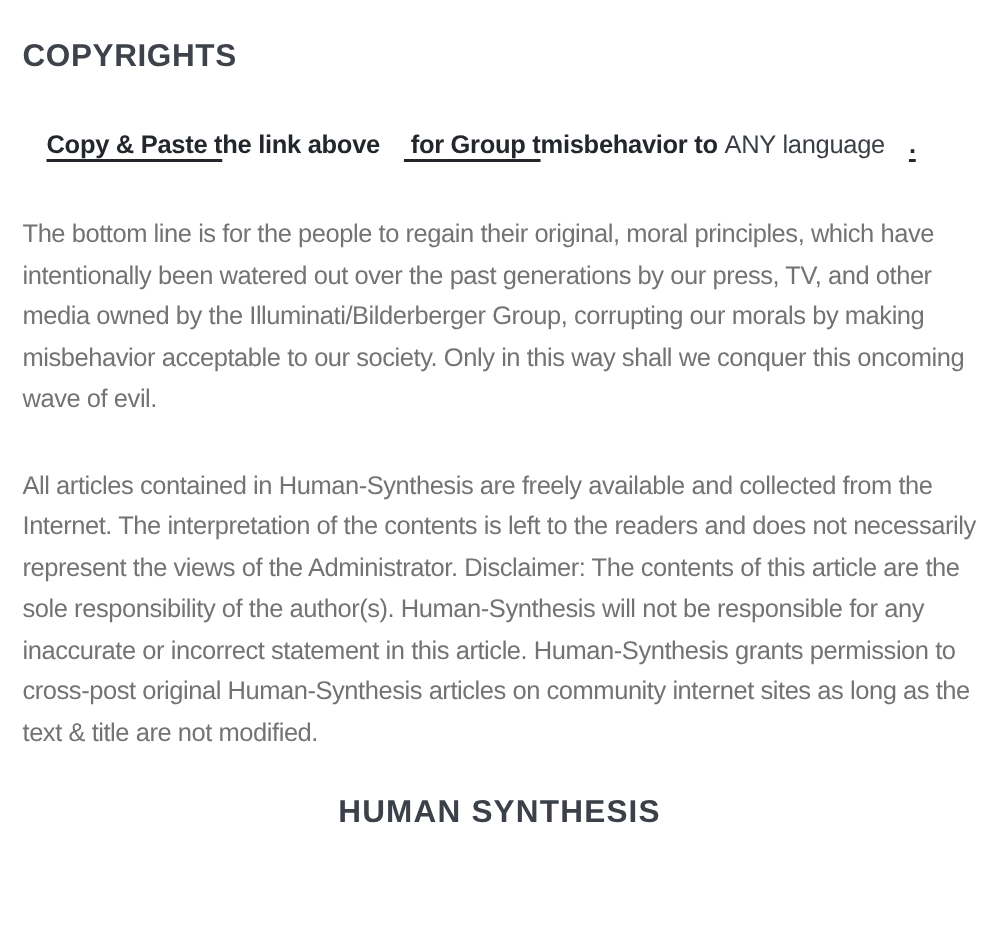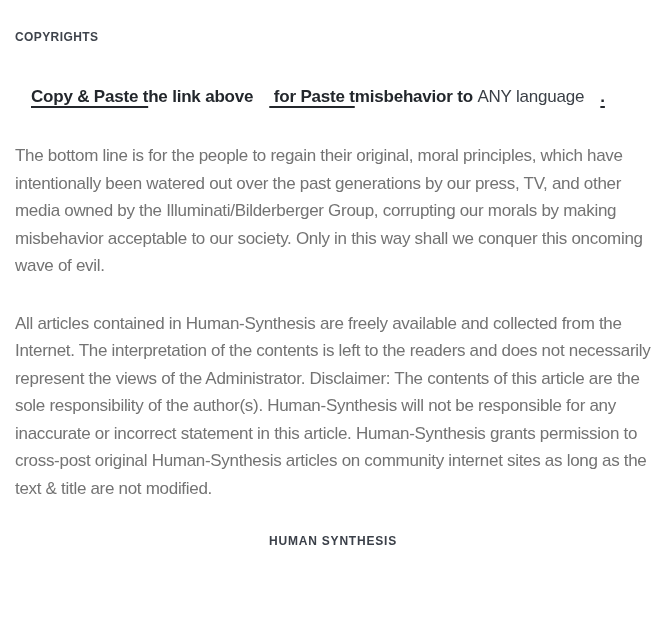--- a/index.html
+++ b/index.html
@@ -11,21 +11,21 @@
     font-family: "Liberation Sans", sans-serif;
     overflow: hidden;
   }
   .page {
     width: 666px;
     height: 624px;
     padding: 28px 15px 0 15px;
   }
   .heading {
     margin: 0 0 38px 0;
-    font-size: 12px;
+    font-size: 21px;
     font-weight: 700;
     line-height: 19px;
     letter-spacing: 0.4px;
     color: #3e434b;
   }
   .bold-line {
     margin: 0 0 33px 0;
     font-size: 17px;
     font-weight: 700;
     line-height: 24px;
@@ -67,21 +67,21 @@
     text-align: center;
   }
 </style>
 </head>
 <body>
 
 <div class="page">
 
   <h4 class="heading">COPYRIGHTS</h4>
 
-  <p class="bold-line"><a class="u">Copy &amp; Paste t</a><span class="b">he link above</span><a class="u"> for Paste t</a><span class="b">misbehavior to </span><span class="plain">ANY language</span><a class="u">.</a></p>
+  <p class="bold-line"><a class="u">Copy &amp; Paste t</a><span class="b">he link above</span><a class="u"> for Group t</a><span class="b">misbehavior to </span><span class="plain">ANY language</span><a class="u">.</a></p>
 
 
   <p class="body-para">The bottom line is for the people to regain their original, moral principles, which have intentionally been watered out over the past generations by our press, TV, and other media owned by the Illuminati/Bilderberger Group, corrupting our morals by making misbehavior acceptable to our society. Only in this way shall we conquer this oncoming wave of evil.</p>
 
   <p class="body-para">All articles contained in Human-Synthesis are freely available and collected from the Internet. The interpretation of the contents is left to the readers and does not necessarily represent the views of the Administrator. Disclaimer: The contents of this article are the sole responsibility of the author(s). Human-Synthesis will not be responsible for any inaccurate or incorrect statement in this article. Human-Synthesis grants permission to cross-post original Human-Synthesis articles on community internet sites as long as the text &amp; title are not modified.</p>
 
   <h4 class="heading footer-heading">HUMAN SYNTHESIS</h4>
 
 </div>
 

